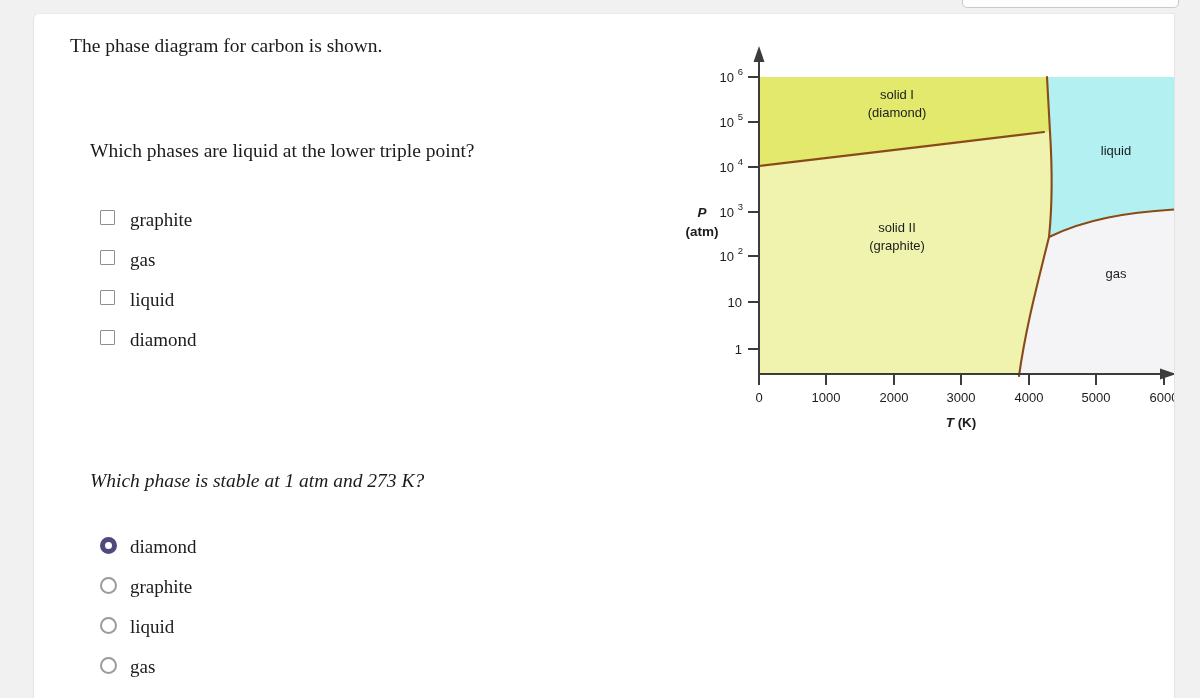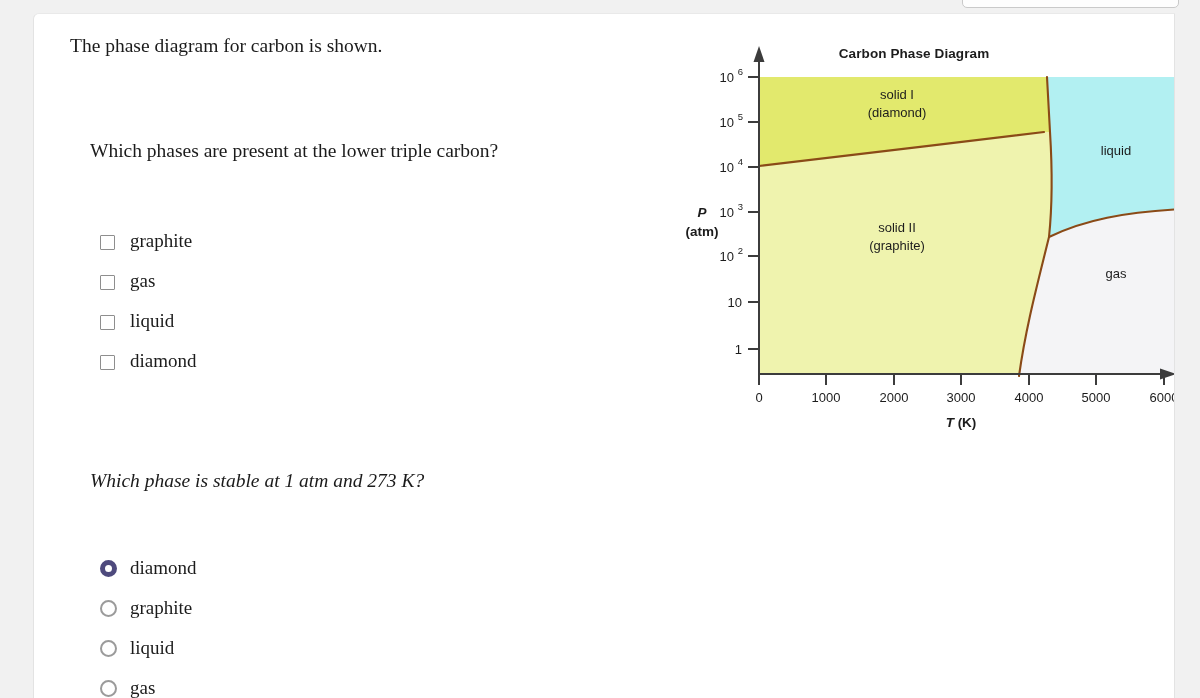--- a/index.html
+++ b/index.html
@@ -69,21 +69,21 @@
     position: absolute;
     left: 48px;
     margin: 0; padding: 0;
     list-style: none;
   }
   #checkbox-list { top: 196px; }
   #radio-list    { top: 523px; }
 
   .option-row {
     display: flex;
-    align-items: flex-end;
+    align-items: flex-start;
     height: 40px;
   }
 
   .checkbox-box {
     width: 15px; height: 15px;
     border: 1px solid #8e8e8e;
     background: #ffffff;
     border-radius: 1px;
     box-sizing: border-box;
     flex: 0 0 auto;
@@ -169,21 +169,21 @@
 <div id="top-strip">
   <div id="top-partial-control"></div>
 </div>
 
 <div id="content-card">
 
   <div id="question-column">
 
     <div id="intro-text" class="prompt-text">The phase diagram for carbon is shown.</div>
 
-    <div id="question-1" class="prompt-text">Which phases are present at the lower triple carbon?</div>
+    <div id="question-1" class="prompt-text">Which phases are liquid at the lower triple point?</div>
 
     <ul id="checkbox-list" class="option-list">
       <li class="option-row">
         <span class="checkbox-box"></span>
         <span class="option-label">graphite</span>
       </li>
       <li class="option-row">
         <span class="checkbox-box"></span>
         <span class="option-label">gas</span>
       </li>
@@ -214,21 +214,20 @@
       </li>
       <li class="option-row">
         <span class="radio-circle"></span>
         <span class="option-label">gas</span>
       </li>
     </ul>
   </div>
 
   <div id="chart-panel">
 
-    <div id="chart-title">Carbon Phase Diagram</div>
 
     <svg id="plot-svg" width="520" height="420" viewBox="0 0 520 420">
 
       <g>
         <path d="M 365,350 C 372,300 383,260 395,213
                  C 430,196 470,188 530,185
                  L 530,350 Z" fill="#f4f4f6"></path>
 
         <path d="M 393,53 L 396,108 L 398,160 L 395,213
                  C 430,196 470,188 530,185

